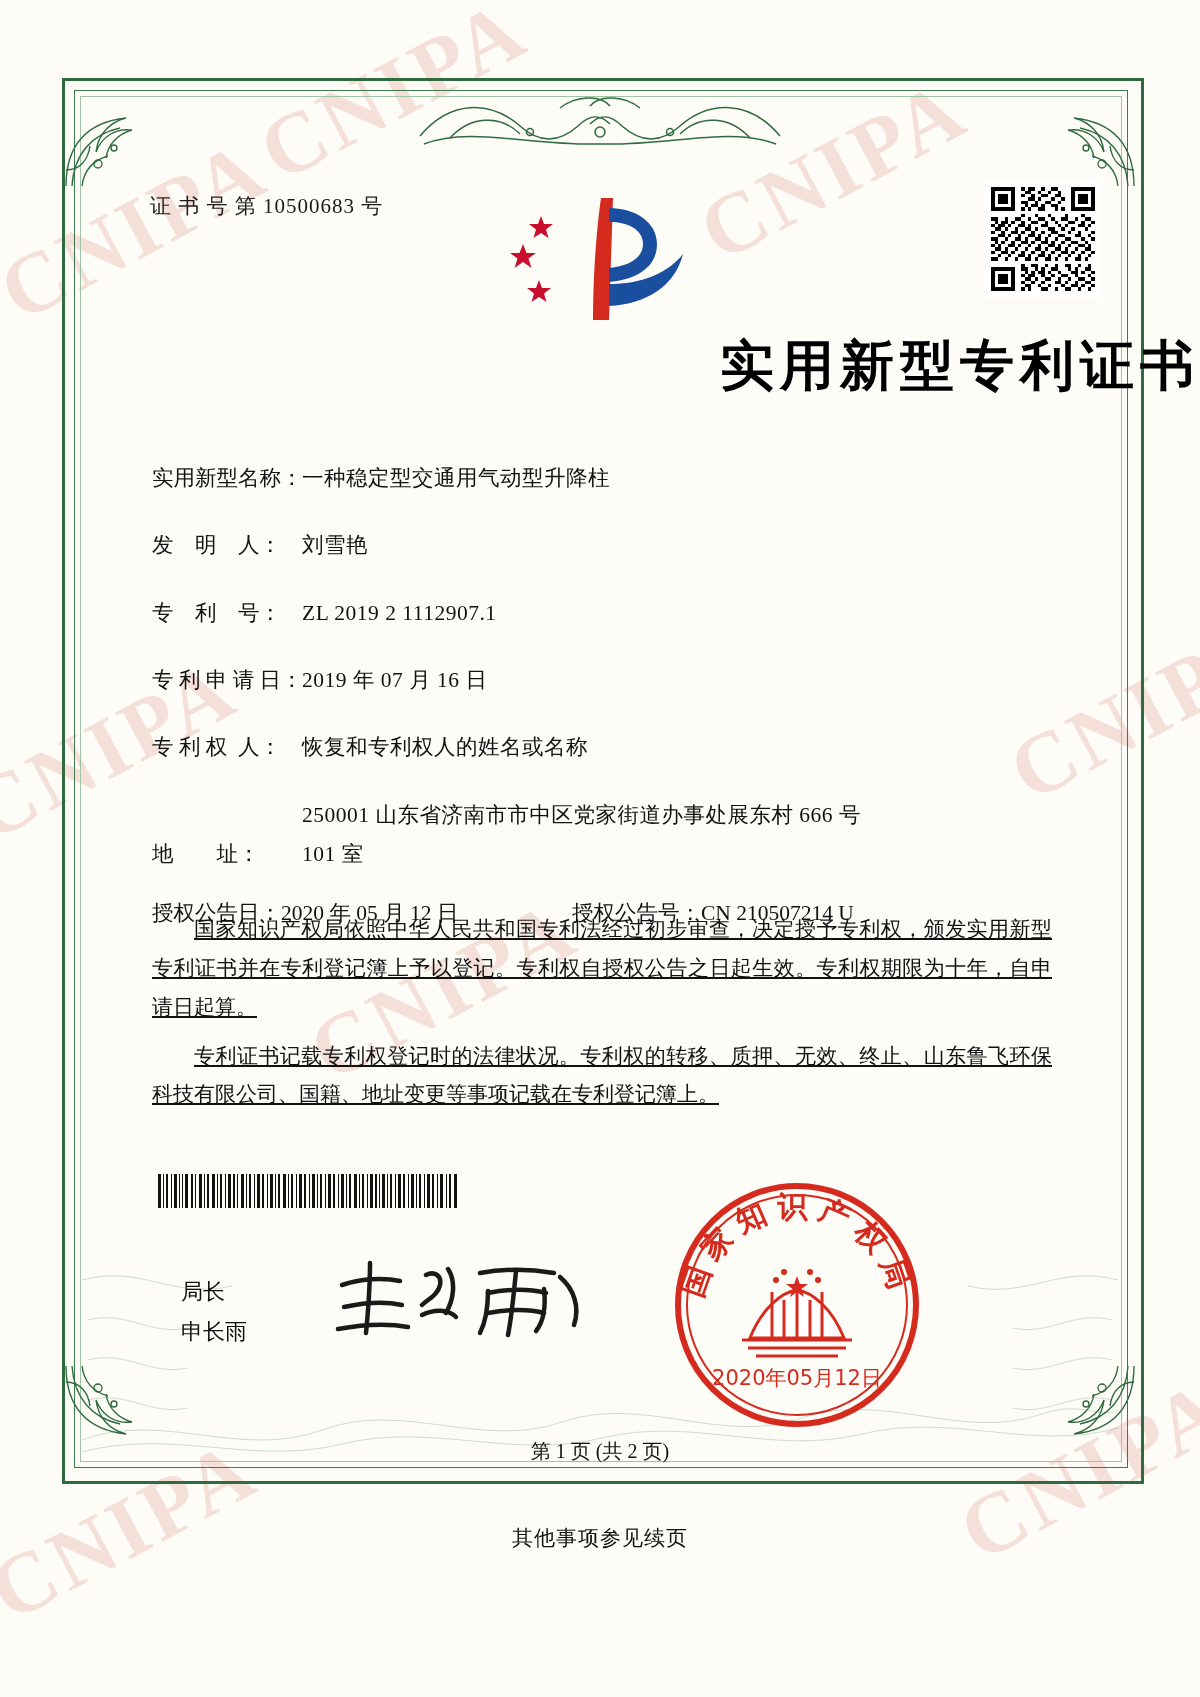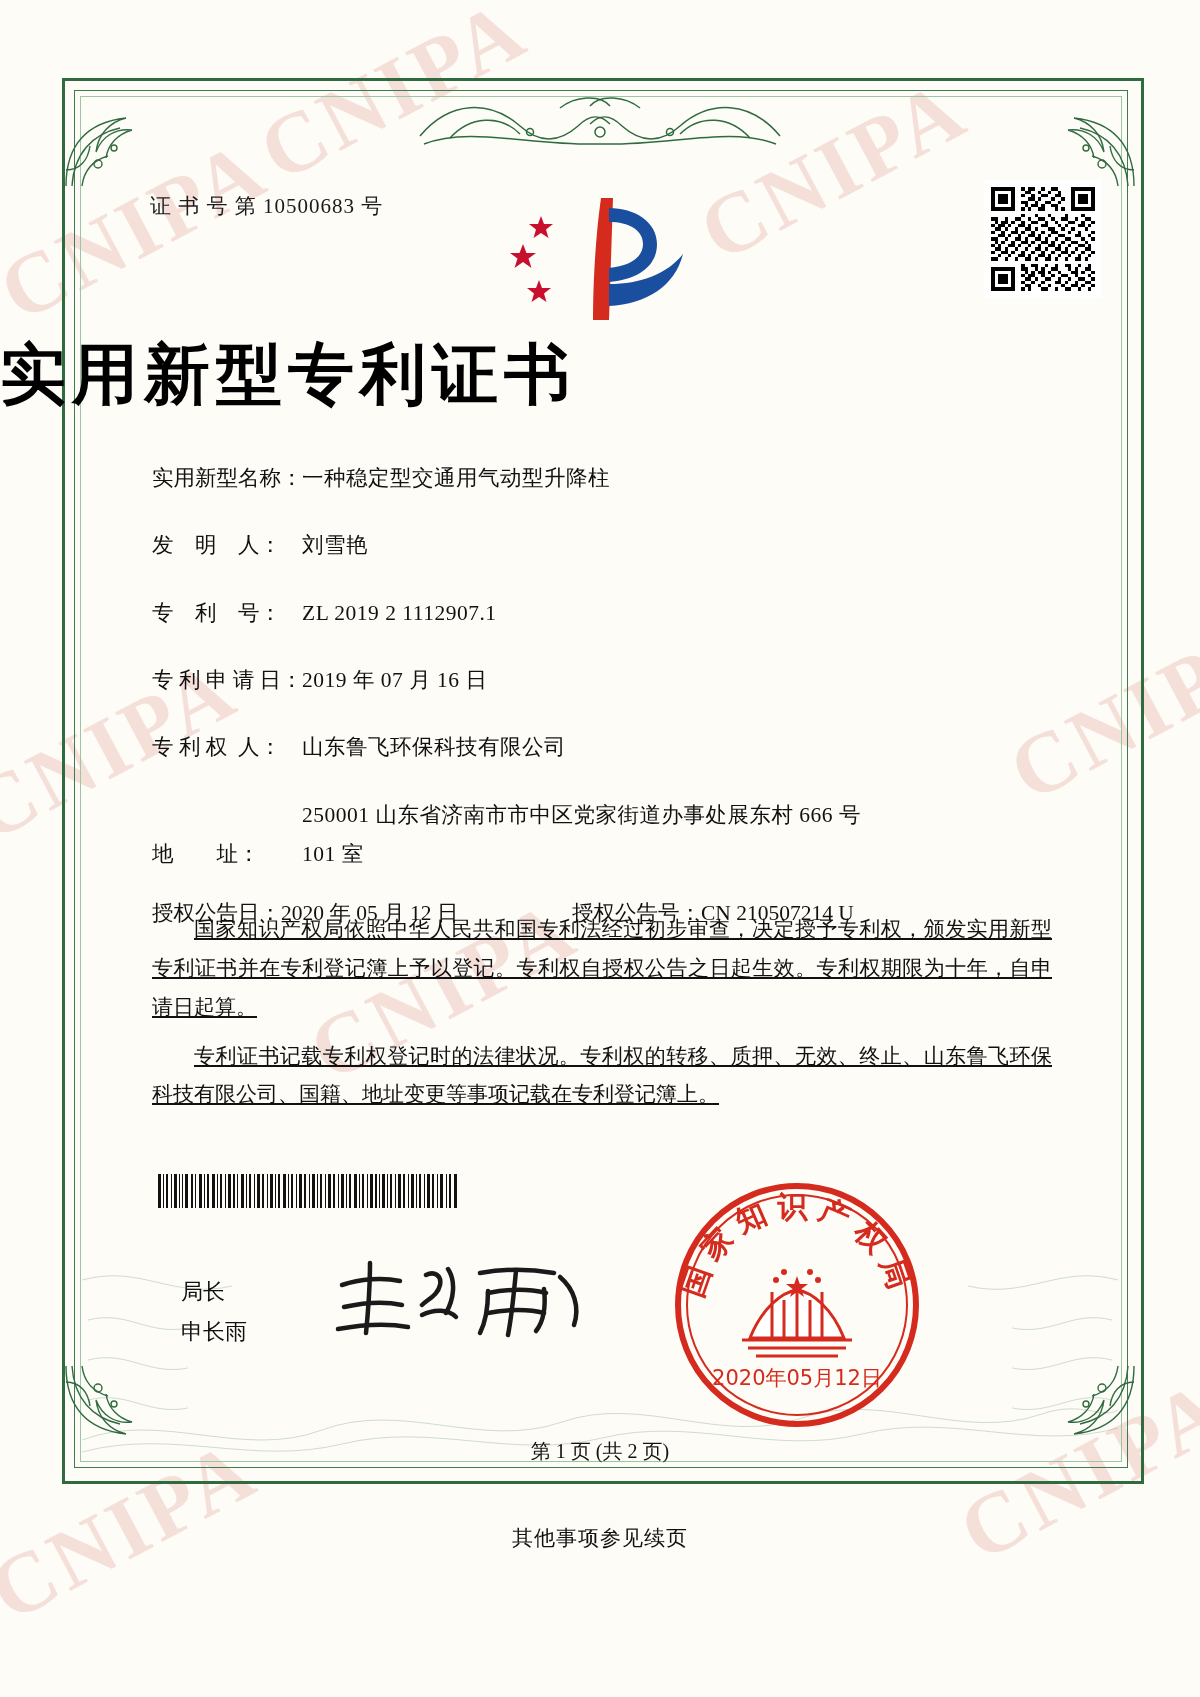--- a/index.html
+++ b/index.html
@@ -132,24 +132,24 @@
     top: 192px;
     width: 190px;
     height: 140px;
   }
   .emblem svg { width: 100%; height: 100%; display: block; }
 
   .main-title {
     position: absolute;
     left: 0; right: 0;
     top: 330px;
-    text-align: left;
+    text-align: right;
     font-family: "DejaVu Sans", sans-serif;
     font-weight: 700;
-    font-size: 66px;
+    font-size: 54px;
     letter-spacing: 6px;
     color: #000;
   }
 
   .fields {
     position: absolute;
     left: 152px;
     top: 462px;
     width: 900px;
     font-size: 21.5px;
@@ -627,21 +627,21 @@
         <div class="f-value">ZL 2019 2 1112907.1</div>
       </div>
 
       <div class="field-row">
         <div class="f-label">专 利 申 请 日：</div>
         <div class="f-value">2019 年 07 月 16 日</div>
       </div>
 
       <div class="field-row">
         <div class="f-label">专 利 权  人：</div>
-        <div class="f-value">山东鲁飞环保科技有限公司</div>
+        <div class="f-value">恢复和专利权人的姓名或名称</div>
       </div>
 
       <div class="field-row" style="margin-bottom:26px;">
         <div class="f-label">地        址：</div>
         <div class="f-value">
           <span>250001  山东省济南市市中区党家街道办事处展东村 666 号</span>
           <span class="sub">101 室</span>
         </div>
       </div>
 

